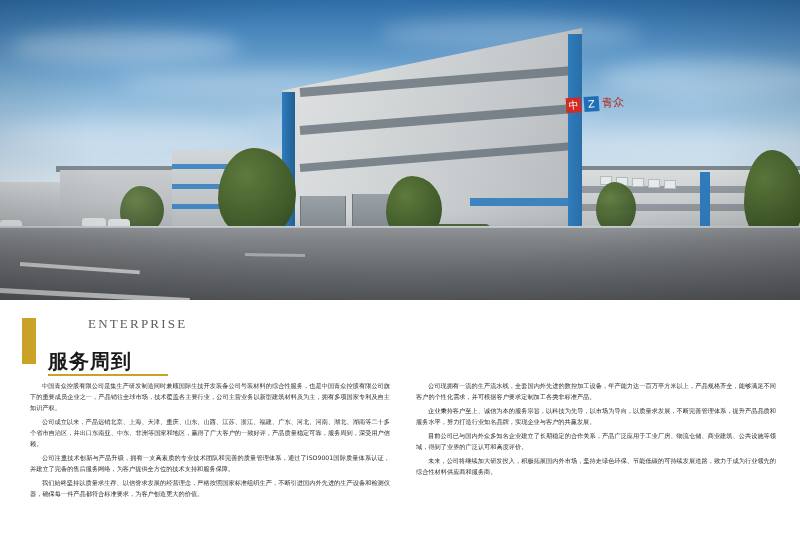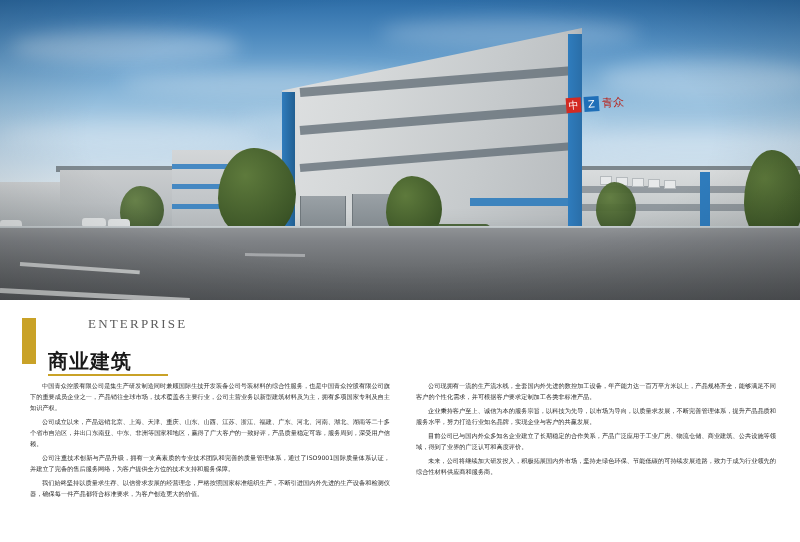--- a/index.html
+++ b/index.html
@@ -429,21 +429,21 @@
   </div>
 
   <div class="content">
 
     <div class="gold-bar"></div>
 
     <div class="heading-en">
       <div>ENTERPRISE</div>
     </div>
 
-    <div class="heading-cn">商业建筑</div>
+    <div class="heading-cn">服务周到</div>
     <div class="heading-rule"></div>
 
     <div class="cols">
       <div class="col">
         <p>中国青众控股有限公司是集生产研发制造同时兼顾国际生技开发装备公司号装材料的综合性服务，也是中国青众控股有限公司旗下的重要成员企业之一，产品销往全球市场，技术覆盖各主要行业，公司主营业务以新型建筑材料及为主，拥有多项国家专利及自主知识产权。</p>
         <p>公司成立以来，产品远销北京、上海、天津、重庆、山东、山西、江苏、浙江、福建、广东、河北、河南、湖北、湖南等二十多个省市自治区，并出口东南亚、中东、非洲等国家和地区，赢得了广大客户的一致好评，产品质量稳定可靠，服务周到，深受用户信赖。</p>
         <p>公司注重技术创新与产品升级，拥有一支高素质的专业技术团队和完善的质量管理体系，通过了ISO9001国际质量体系认证，并建立了完备的售后服务网络，为客户提供全方位的技术支持和服务保障。</p>
         <p>我们始终坚持以质量求生存、以信誉求发展的经营理念，严格按照国家标准组织生产，不断引进国内外先进的生产设备和检测仪器，确保每一件产品都符合标准要求，为客户创造更大的价值。</p>
       </div>
       <div class="col">

